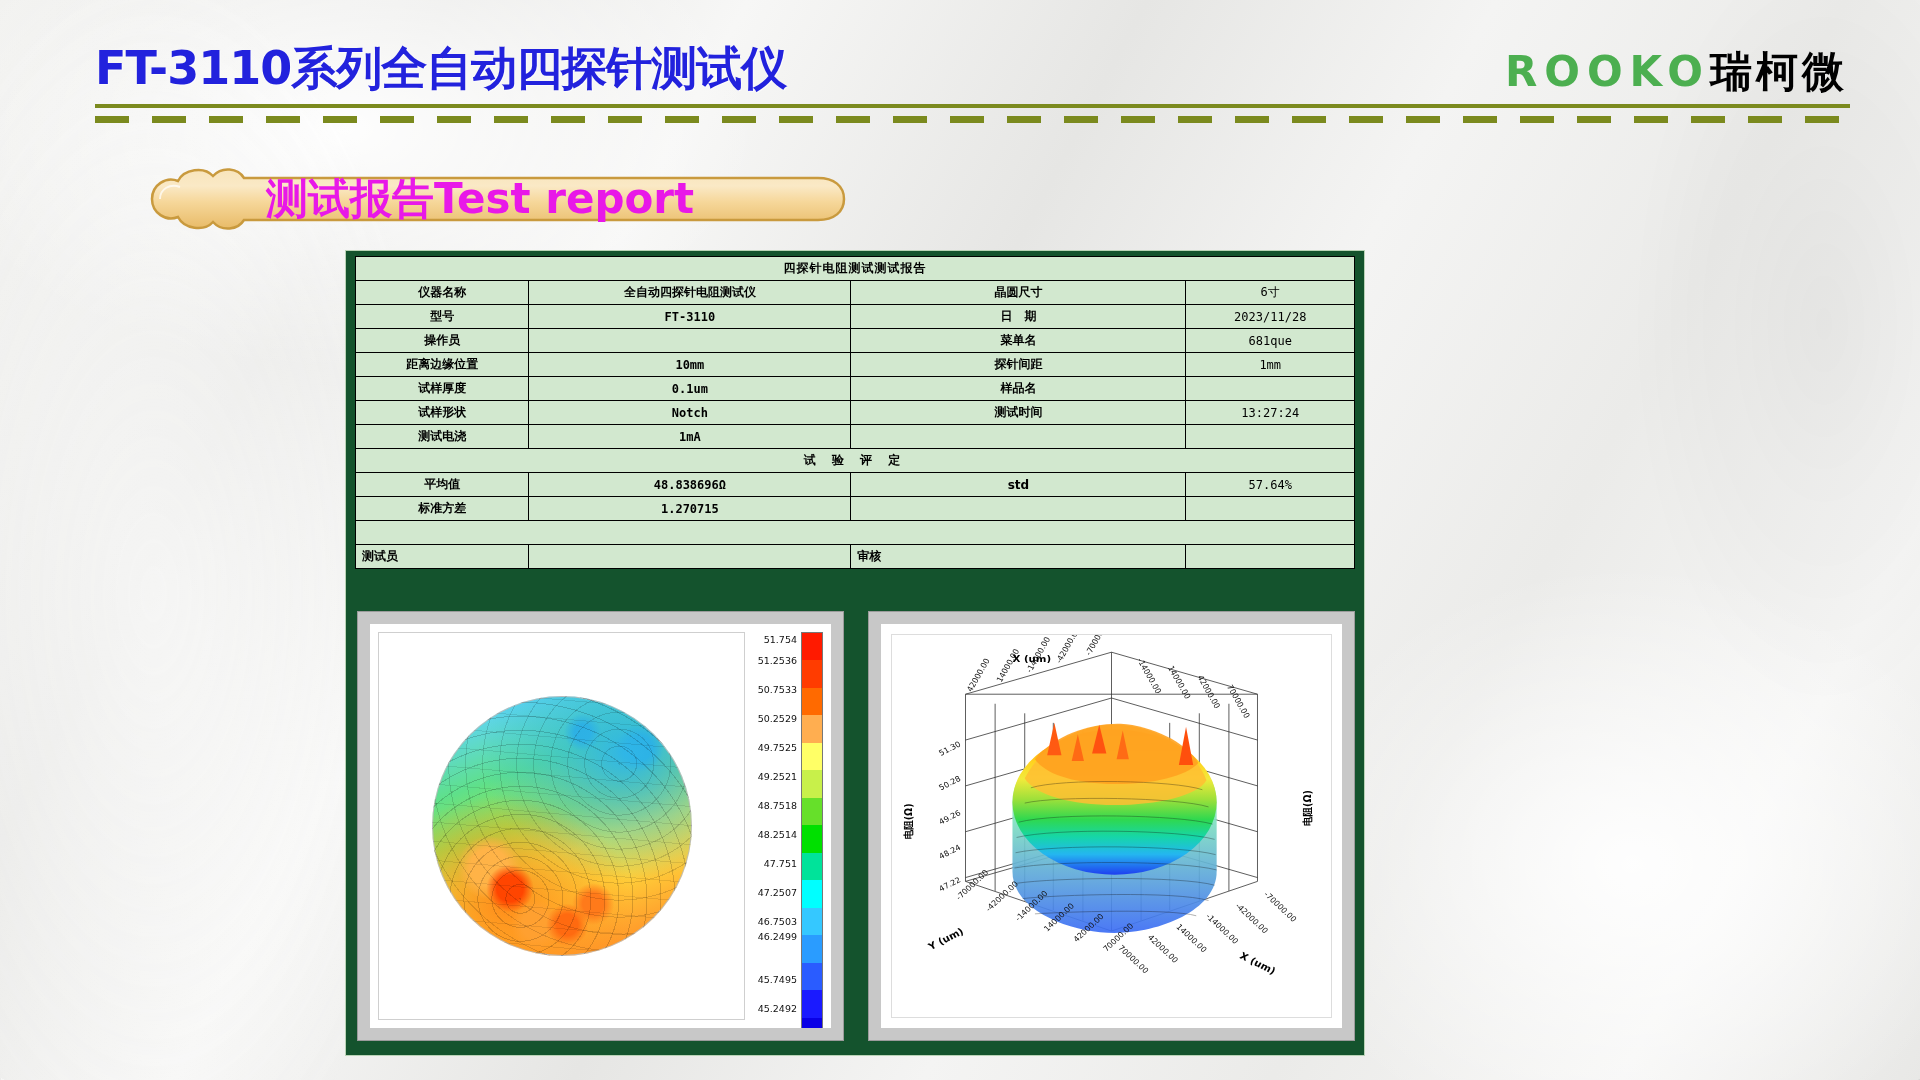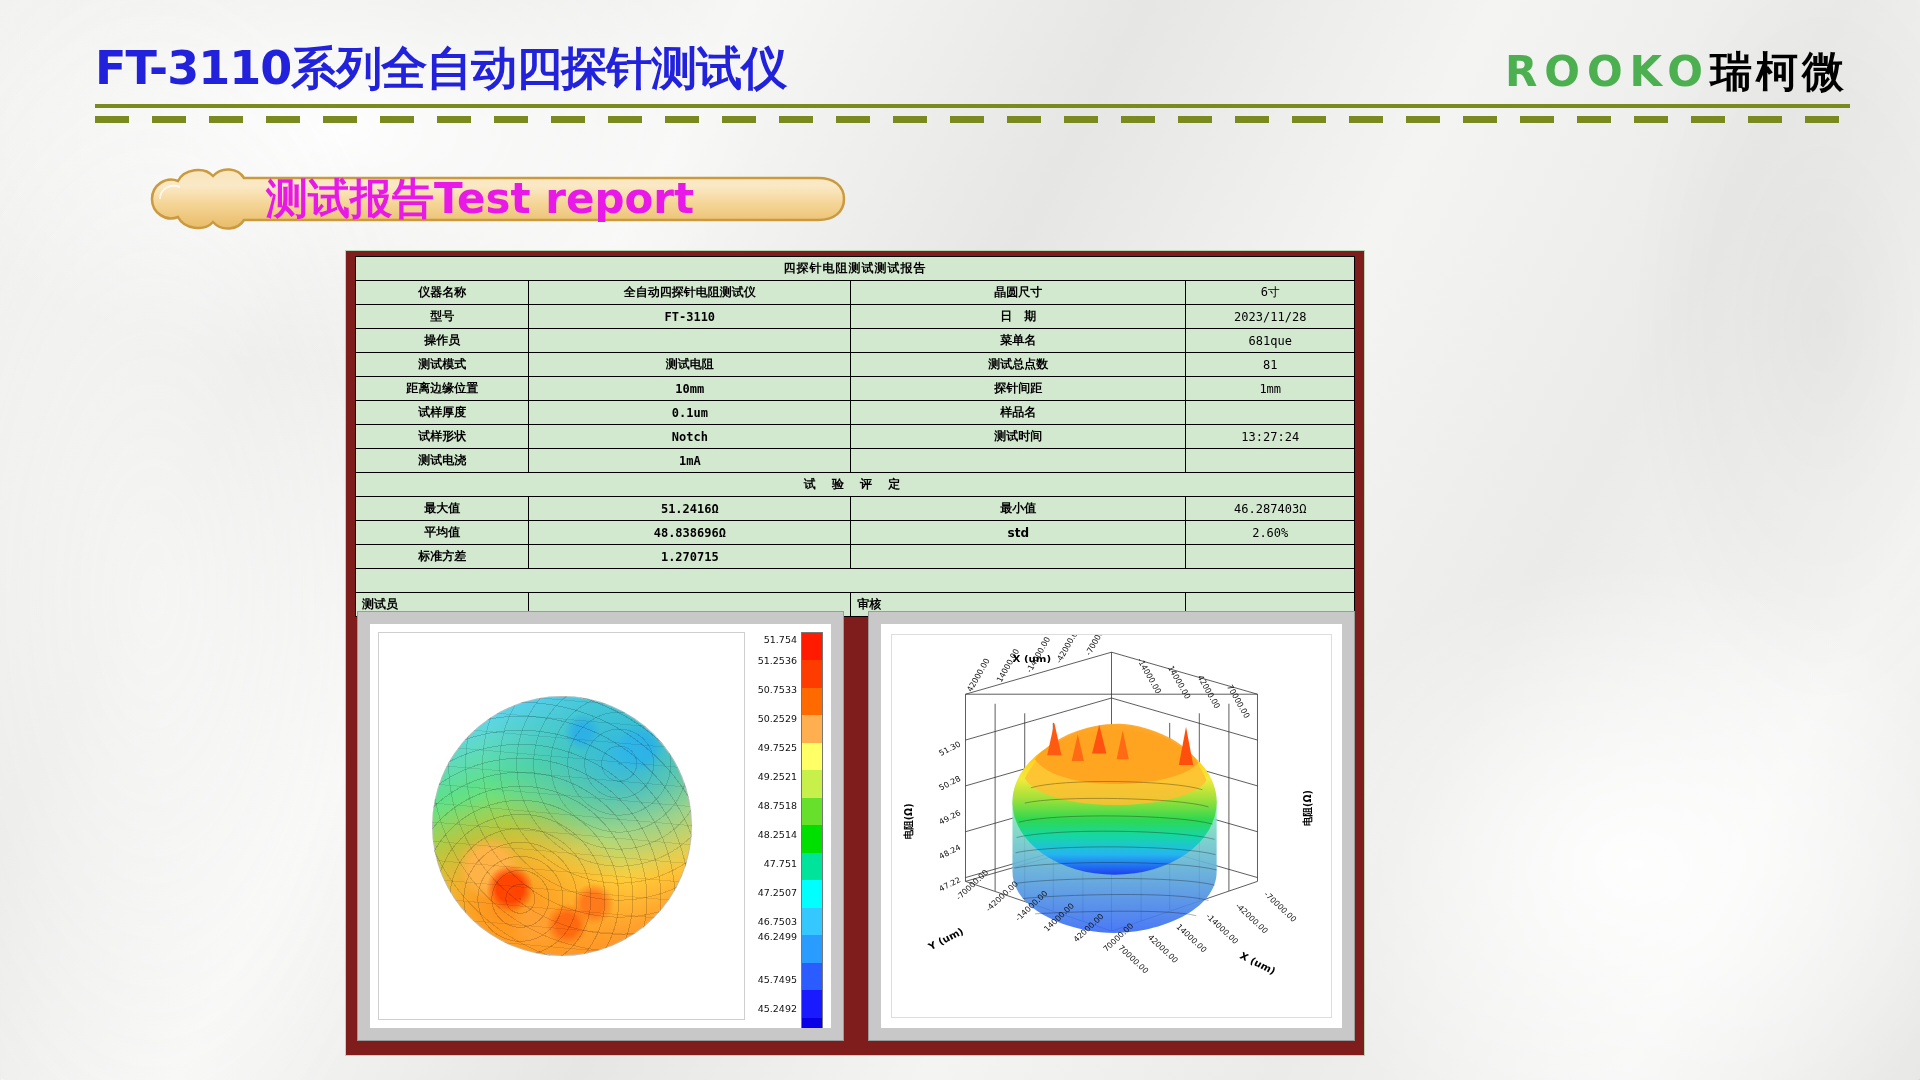--- a/index.html
+++ b/index.html
@@ -63,21 +63,21 @@
   .banner-text {
     position:absolute; left:148px; top:50%; transform:translateY(-50%);
     font-family:"DejaVu Sans","Liberation Serif",serif;
     font-size:42px; font-weight:bold; color:#e818e8;
     white-space:nowrap; letter-spacing:0px;
   }
 
   
   .sheet {
     position:absolute; left:345px; top:250px; width:1020px; height:806px;
-    background:#7f1d1d; border:1px solid #b9d3b6;
+    background:#14532d; border:1px solid #b9d3b6;
   }
   table.rpt { border-collapse:collapse; width:1000px; margin:5px auto 0 auto;
     font-family:"DejaVu Sans","Liberation Sans",sans-serif; }
   table.rpt td {
     border:1px solid #000; height:24px; padding:1px 6px;
     background:#d2e8cf; font-size:12px; color:#000; white-space:nowrap;
   }
   td.lbl { width:175px; font-weight:bold; text-align:center; }
   td.val { width:325px; text-align:center; font-weight:bold; font-size:12.5px;
            font-family:"DejaVu Sans Mono","Liberation Mono",monospace; }
@@ -210,26 +210,20 @@
           <td class="lbl2">日　期</td>
           <td class="val2">2023/11/28</td>
         </tr>
         <tr>
           <td class="lbl">操作员</td>
           <td class="val"></td>
           <td class="lbl2">菜单名</td>
           <td class="val2">681que</td>
         </tr>
         <tr>
-          <td class="lbl">测试模式</td>
-          <td class="val">测试电阻</td>
-          <td class="lbl2">测试总点数</td>
-          <td class="val2">81</td>
-        </tr>
-        <tr>
           <td class="lbl">距离边缘位置</td>
           <td class="val">10mm</td>
           <td class="lbl2">探针间距</td>
           <td class="val2">1mm</td>
         </tr>
         <tr>
           <td class="lbl">试样厚度</td>
           <td class="val">0.1um</td>
           <td class="lbl2">样品名</td>
           <td class="val2"></td>
@@ -245,30 +239,24 @@
           <td class="val">1mA</td>
           <td class="lbl2"></td>
           <td class="val2"></td>
         </tr>
 
         <tr>
           <td class="section-cell" colspan="4">试 验 评 定</td>
         </tr>
 
         <tr>
-          <td class="lbl">最大值</td>
-          <td class="val">51.2416Ω</td>
-          <td class="lbl2">最小值</td>
-          <td class="val2">46.287403Ω</td>
-        </tr>
-        <tr>
           <td class="lbl">平均值</td>
           <td class="val">48.838696Ω</td>
           <td class="lbl2">std</td>
-          <td class="val2">2.60%</td>
+          <td class="val2">57.64%</td>
         </tr>
         <tr>
           <td class="lbl">标准方差</td>
           <td class="val">1.270715</td>
           <td class="lbl2"></td>
           <td class="val2"></td>
         </tr>
 
         <tr>
           <td class="blank-row" colspan="4"></td>

